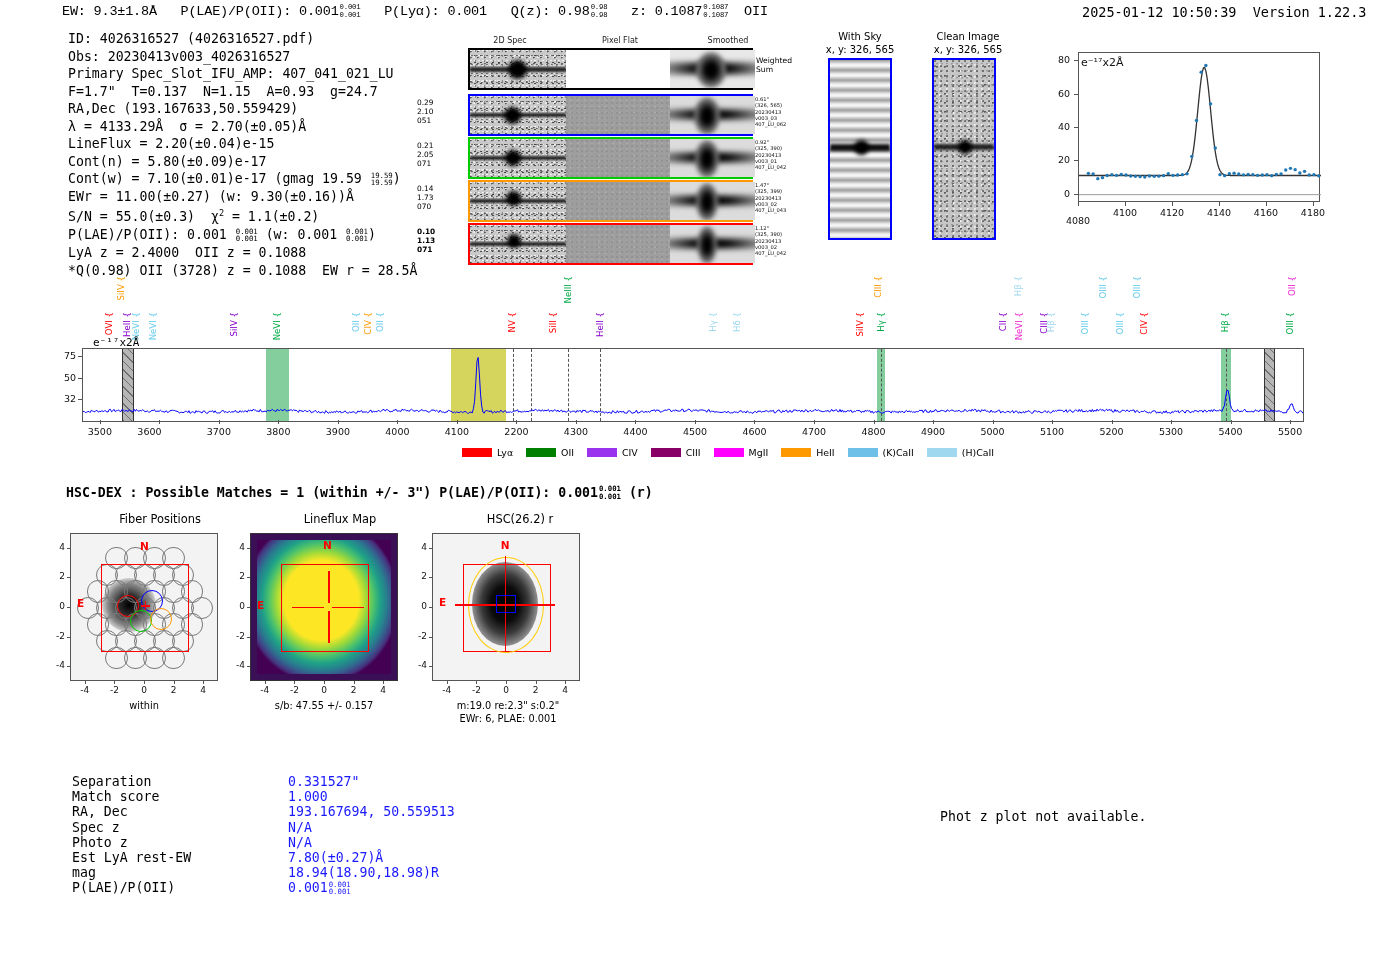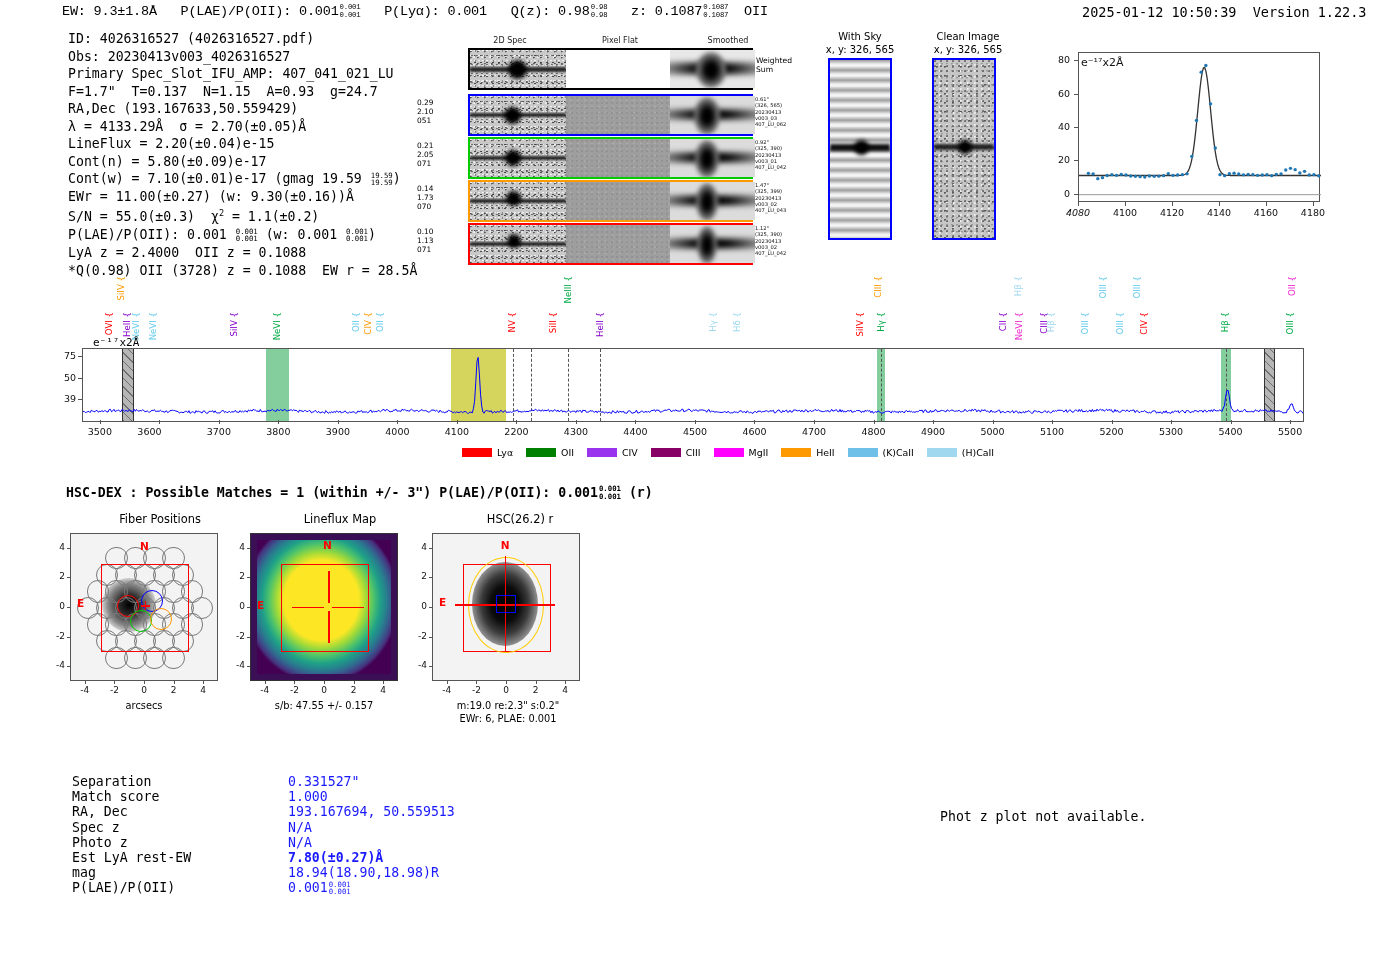--- a/index.html
+++ b/index.html
@@ -235,21 +235,21 @@
         <div class="subpan noise-a" style="left:0;width:96px;">
           <div class="hstreak" style="left:0;top:17px;width:96px;height:4px;"></div>
           <div class="blob" style="left:37px;top:9px;width:14px;height:14px;"></div>
         </div>
         <div class="subpan noise-flat" style="left:96px;width:104px;"></div>
         <div class="subpan" style="left:200px;width:85px;background:#dcdcdc;">
           <div class="smblob" style="left:-8px;top:12px;width:99px;height:13px;filter:blur(2.4px);"></div>
           <div class="smblob" style="left:27px;top:1px;width:20px;height:38px;border-radius:50%;filter:blur(2.2px);"></div>
         </div>
       </div>
-      <div class="lrow-left" style="left:-45px;top:191px;">
+      <div class="lrow-left" style="left:-45px;top:191px;font-weight:bold;">
         <div>0.10</div>
         <div>1.13</div>
         <div>071</div>
       </div>
       <div class="lrow-right" style="left: 293px; top: 189px; color: rgb(17, 17, 17);">
         <div>1.12"</div>
         <div>(325, 390)</div>
         <div>20230413</div>
         <div>v003_02</div>
         <div>407_LU_042</div>
@@ -332,21 +332,21 @@
         <circle cx="220.85" cy="120.00" r="1.7" fill="#1f77b4"></circle>
         <circle cx="225.55" cy="118.33" r="1.7" fill="#1f77b4"></circle>
         <circle cx="230.25" cy="122.00" r="1.7" fill="#1f77b4"></circle>
         <circle cx="234.95" cy="121.67" r="1.7" fill="#1f77b4"></circle>
         <circle cx="239.65" cy="122.83" r="1.7" fill="#1f77b4"></circle>
       </svg>
   </div>
   <div class="ticklab" style="left:49px;top:26px;font-size:11px;">e⁻¹⁷x2Å</div>
   <div id="lp-ticks">
       <div class="tick" style="left:46px;top:172px;width:1px;height:4px;"></div>
-      <div class="ticklab" style="left:29px;top:177px;width:34px;text-align:center;font-style:italic;">4080</div>
+      <div class="ticklab" style="left:29px;top:185px;width:34px;text-align:center;">4080</div>
       <div class="tick" style="left:92.99029126213591px;top:172px;width:1px;height:4px;"></div>
       <div class="ticklab" style="left:75.99029126213591px;top:177px;width:34px;text-align:center;">4100</div>
       <div class="tick" style="left:139.98058252427182px;top:172px;width:1px;height:4px;"></div>
       <div class="ticklab" style="left:122.98058252427182px;top:177px;width:34px;text-align:center;">4120</div>
       <div class="tick" style="left:186.97087378640776px;top:172px;width:1px;height:4px;"></div>
       <div class="ticklab" style="left:169.97087378640776px;top:177px;width:34px;text-align:center;">4140</div>
       <div class="tick" style="left:233.96116504854368px;top:172px;width:1px;height:4px;"></div>
       <div class="ticklab" style="left:216.96116504854368px;top:177px;width:34px;text-align:center;">4160</div>
       <div class="tick" style="left:280.95145631067965px;top:172px;width:1px;height:4px;"></div>
       <div class="ticklab" style="left:263.95145631067965px;top:177px;width:34px;text-align:center;">4180</div>
@@ -455,21 +455,21 @@
     <div class="ticklab" style="left:1030.0487804878048px;top:426px;width:44px;text-align:center;">5100</div>
     <div class="tick" style="left:1111.560975609756px;top:420px;width:1px;height:4px;"></div>
     <div class="ticklab" style="left:1089.560975609756px;top:426px;width:44px;text-align:center;">5200</div>
     <div class="tick" style="left:1171.0731707317073px;top:420px;width:1px;height:4px;"></div>
     <div class="ticklab" style="left:1149.0731707317073px;top:426px;width:44px;text-align:center;">5300</div>
     <div class="tick" style="left:1230.5853658536585px;top:420px;width:1px;height:4px;"></div>
     <div class="ticklab" style="left:1208.5853658536585px;top:426px;width:44px;text-align:center;">5400</div>
     <div class="tick" style="left:1290.0975609756097px;top:420px;width:1px;height:4px;"></div>
     <div class="ticklab" style="left:1268.0975609756097px;top:426px;width:44px;text-align:center;">5500</div>
     <div class="tick" style="left:78px;top:398.8235294117647px;width:4px;height:1px;"></div>
-    <div class="ticklab" style="left:48px;top:392.8235294117647px;width:28px;text-align:right;">39</div>
+    <div class="ticklab" style="left:48px;top:392.8235294117647px;width:28px;text-align:right;">32</div>
     <div class="tick" style="left:78px;top:377.6470588235294px;width:4px;height:1px;"></div>
     <div class="ticklab" style="left:48px;top:371.6470588235294px;width:28px;text-align:right;">50</div>
     <div class="tick" style="left:78px;top:356.47058823529414px;width:4px;height:1px;"></div>
     <div class="ticklab" style="left:48px;top:350.47058823529414px;width:28px;text-align:right;">75</div>
   </div>
 <div class="abs" style="left:93px;top:336px;font-size:11px;">e⁻¹⁷x2Å</div>
 
 <div id="legend-row"><span class="legitem"><span class="legswatch" style="background:#ff0000;"></span><span>Lyα</span></span><span class="legitem"><span class="legswatch" style="background:#008000;"></span><span>OII</span></span><span class="legitem"><span class="legswatch" style="background:#9933ee;"></span><span>CIV</span></span><span class="legitem"><span class="legswatch" style="background:#880066;"></span><span>CIII</span></span><span class="legitem"><span class="legswatch" style="background:#ff00ff;"></span><span>MgII</span></span><span class="legitem"><span class="legswatch" style="background:#ff9900;"></span><span>HeII</span></span><span class="legitem"><span class="legswatch" style="background:#6fc0e8;"></span><span>(K)CaII</span></span><span class="legitem"><span class="legswatch" style="background:#9fd8ef;"></span><span>(H)CaII</span></span></div>
 
 <div class="abs mono nw" id="hscdex-line">
@@ -544,21 +544,21 @@
     <div class="ticklab" style="left:46px;top:601px;width:19px;text-align:right;font-size:9px;">0</div>
     <div class="tick" style="left:173.6px;top:681px;width:1px;height:3px;"></div>
     <div class="ticklab" style="left:161.6px;top:685px;width:24px;text-align:center;font-size:9px;">2</div>
     <div class="tick" style="left:67px;top:577.4px;width:3px;height:1px;"></div>
     <div class="ticklab" style="left:46px;top:571.4px;width:19px;text-align:right;font-size:9px;">2</div>
     <div class="tick" style="left:203.20000000000002px;top:681px;width:1px;height:3px;"></div>
     <div class="ticklab" style="left:191.20000000000002px;top:685px;width:24px;text-align:center;font-size:9px;">4</div>
     <div class="tick" style="left:67px;top:547.8px;width:3px;height:1px;"></div>
     <div class="ticklab" style="left:46px;top:541.8px;width:19px;text-align:right;font-size:9px;">4</div>
   </div>
-<div class="pcaption" style="left:84px;top:700px;width:120px;">arcsecs</div>
+<div class="pcaption" style="left:84px;top:700px;width:120px;">within</div>
 
 <div class="panel-title" style="left:240px;top:512px;width:200px;">Lineflux Map</div>
 <div class="axbox" id="lineflux-axes" style="left:250px;top:533px;width:148px;height:148px;overflow:hidden;border-color:#333;">
     <div style="position:absolute;inset:0;background:#3b0f56;"></div>
     <div style="position:absolute;left:6px;top:6px;right:6px;bottom:6px;
      background:radial-gradient(ellipse 58% 62% at 48% 45%,
        #fde725 0%,#fde725 48%,#a0da39 58%,#4ac16d 68%,#1fa187 76%,#277f8e 84%,#365c8d 90%,#46327e 96%,#440154 100%);"></div>
     <div class="redbox" style="left:29.6px;top:29.599999999999994px;width:88.80000000000001px;height:88.80000000000001px;"></div>
     <div class="crossh" style="left:40.96000000000001px;top:72.52px;width:32px;height:1.8px;"></div>
     <div class="crossh" style="left:80.96000000000001px;top:72.52px;width:32px;height:1.8px;"></div>
@@ -634,20 +634,20 @@
     <div class="val" style="top:0px;">0.331527"</div>
     <div class="lbl" style="top:15.2px;">Match score</div>
     <div class="val" style="top:15.2px;">1.000</div>
     <div class="lbl" style="top:30.4px;">RA, Dec</div>
     <div class="val" style="top:30.4px;">193.167694, 50.559513</div>
     <div class="lbl" style="top:45.599999999999994px;">Spec z</div>
     <div class="val" style="top:45.599999999999994px;">N/A</div>
     <div class="lbl" style="top:60.8px;">Photo z</div>
     <div class="val" style="top:60.8px;">N/A</div>
     <div class="lbl" style="top:76px;">Est LyA rest-EW</div>
-    <div class="val" style="top:76px;font-weight:bold;">7.80(±0.27)Å</div>
+    <div class="val" style="top:76px;">7.80(±0.27)Å</div>
     <div class="lbl" style="top:91.19999999999999px;">mag</div>
     <div class="val" style="top:91.19999999999999px;">18.94(18.90,18.98)R</div>
     <div class="lbl" style="top:106.39999999999999px;">P(LAE)/P(OII)</div>
     <div class="val" style="top:106.39999999999999px;">0.001<span class="fracbox" style="color:#1919ff;">0.001<br>0.001</span></div>
   </div>
 
 <div class="abs mono" id="photz-msg">Phot z plot not available.</div>
 
 </body></html>

